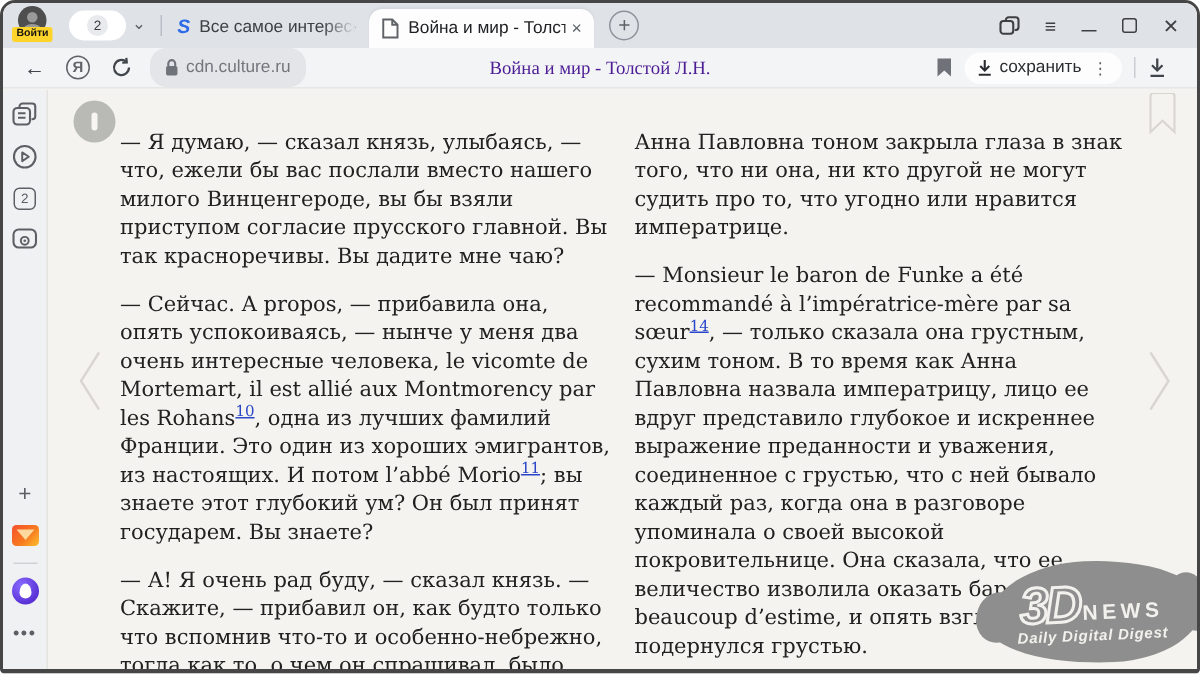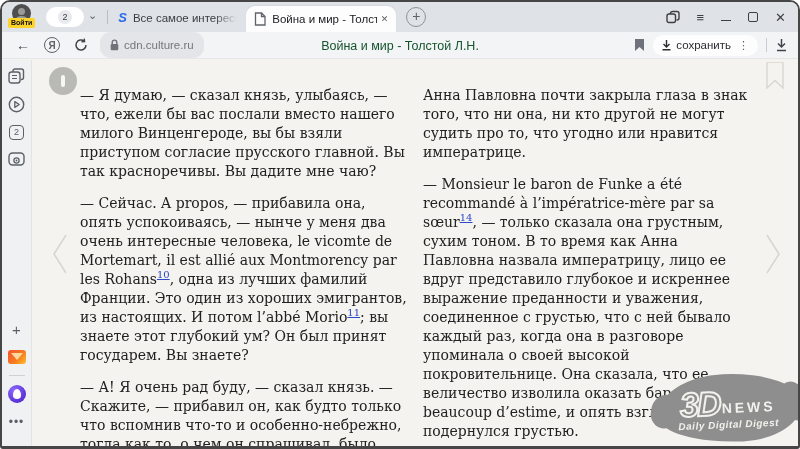--- a/index.html
+++ b/index.html
@@ -69,23 +69,23 @@
     width: 16px; height: 16px; border: 1.3px solid #5f6368; border-radius: 50%;
     color: #5f6368; font-size: 10px; font-weight: bold; display: flex; align-items: center; justify-content: center;
   }
   .domain-pill {
     margin-left: 12px; background: #e3e5e8; border-radius: 11px; height: 26px;
     display: flex; align-items: center; padding: 0 10px; gap: 5px; cursor: pointer;
   }
   .domain-text { color: #73777d; font-size: 11.5px; }
   .addr-title {
     position: absolute; left: 50%; transform: translateX(-50%); top: 0; height: 27px;
-    display: flex; align-items: center; font-size: 12.5px; color: #14532d;
-  }
-  .addr-right { margin-left: auto; display: flex; align-items: center; padding-right: 10px; }
+    display: flex; align-items: center; font-size: 12.5px; color: #4c1d95; font-family: Liberation Serif, serif;
+  }
+  .addr-right { margin-left: auto; display: flex; align-items: center; padding-right: 20px; }
   .save-btn {
     background: #fdfdfe; border-radius: 12px; height: 21px; display: flex; align-items: center;
     padding: 0 6px 0 8px; margin-left: 8px; cursor: pointer;
   }
   .save-label { font-size: 11.5px; color: #2a2c2f; margin: 0 4px; }
   .kebab { color: #5f6368; font-size: 11px; padding: 0 3px; cursor: pointer; }
   .addr-sep { width: 1px; height: 14px; background: #c9ccd1; margin: 0 8px; }
 
   
   .content { position: absolute; top: 58px; left: 0; right: 0; bottom: 0; }
@@ -304,21 +304,21 @@
           </svg>
       </span>
 
       <div class="cols">
         <div class="col">
           <p>— Я думаю, — сказал князь, улыбаясь, — что, ежели бы вас послали вместо нашего милого Винценгероде, вы бы взяли приступом согласие прусского главной. Вы так красноречивы. Вы дадите мне чаю?</p>
           <p>— Сейчас. A propos, — прибавила она, опять успокоиваясь, — нынче у меня два очень интересные человека, le vicomte de Mortemart, il est allié aux Montmorency par les Rohans<sup class="fnote">10</sup>, одна из лучших фамилий Франции. Это один из хороших эмигрантов, из настоящих. И потом l’abbé Morio<sup class="fnote">11</sup>; вы знаете этот глубокий ум? Он был принят государем. Вы знаете?</p>
           <p>— А! Я очень рад буду, — сказал князь. — Скажите, — прибавил он, как будто только что вспомнив что-то и особенно-небрежно, тогда как то, о чем он спрашивал, было главной целью его посещения, — правда, что l’impératrice-mère желает назначения барона Функе первым секретарем в Вену? C’est un pauvre sire, ce baron, à ce qu’il paraît. — Князь</p>
         </div>
         <div class="col">
-          <p>Анна Павловна почти закрыла глаза в знак того, что ни она, ни кто другой не могут судить про то, что угодно или нравится императрице.</p>
+          <p>Анна Павловна тоном закрыла глаза в знак того, что ни она, ни кто другой не могут судить про то, что угодно или нравится императрице.</p>
           <p>— Monsieur le baron de Funke a été recommandé à l’impératrice-mère par sa sœur<sup class="fnote">14</sup>, — только сказала она грустным, сухим тоном. В то время как Анна Павловна назвала императрицу, лицо ее вдруг представило глубокое и искреннее выражение преданности и уважения, соединенное с грустью, что с ней бывало каждый раз, когда она в разговоре упоминала о своей высокой покровительнице. Она сказала, что ее величество изволила оказать барону Функе beaucoup d’estime, и опять взгляд ее подернулся грустью.</p>
         </div>
       </div>
 
       <div class="wm">
         <div class="blob"></div>
         <div class="wm-inner">
           <div class="wm-row">
             <span class="wm-3d">3D</span>
             <span class="wm-news">NEWS</span>

